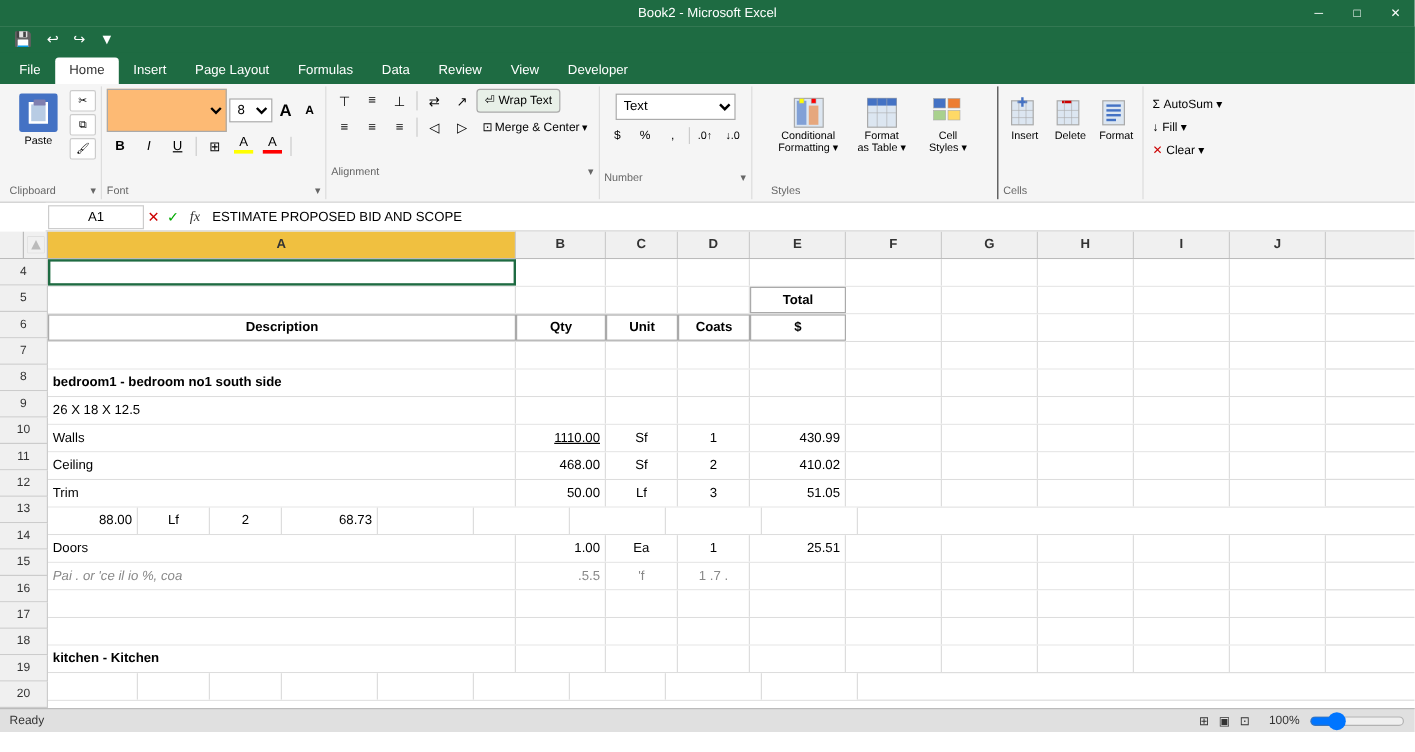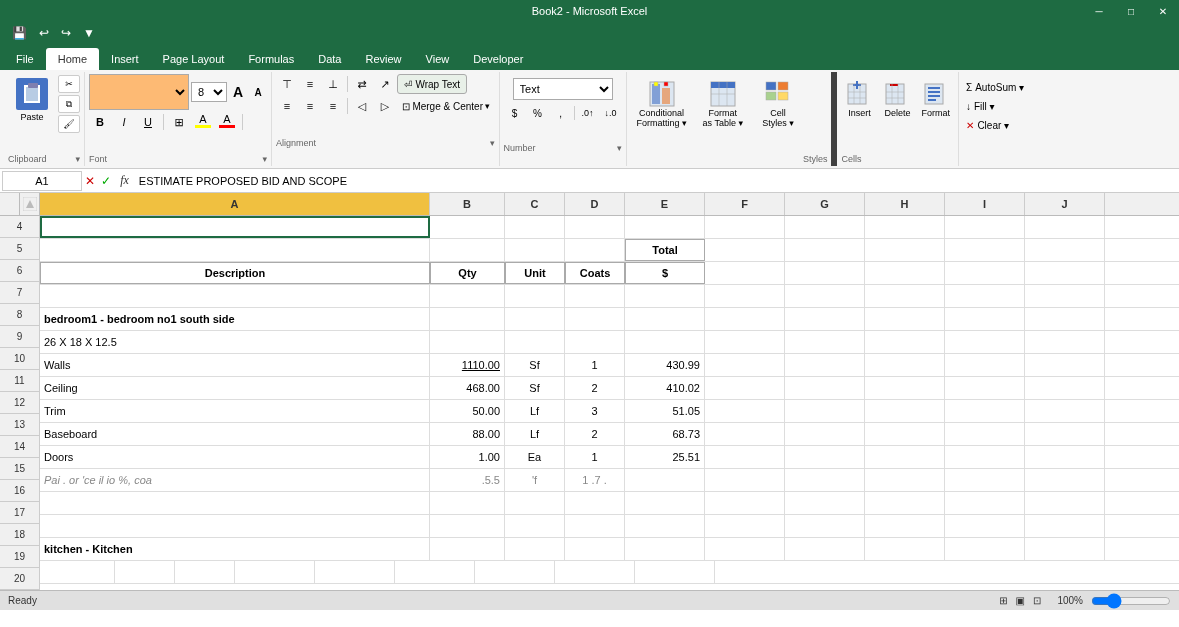--- a/index.html
+++ b/index.html
@@ -263,23 +263,23 @@
       cursor: pointer;
       display: flex;
       align-items: center;
       justify-content: center;
       font-size: 10px;
     }
 
     
     .styles-group {
       display: flex;
-      flex-direction: row;
-      padding: 2px 4px;
-      border-right: 6px solid #404040;
+      flex-direction: column;
+      padding: 2px 16px;
+      border-right: 1px solid #404040;
       min-width: 160px;
     }
     .styles-row {
       display: flex;
       align-items: center;
       gap: 4px;
     }
     .style-btn {
       display: flex;
       flex-direction: column;
@@ -357,20 +357,21 @@
     }
 
     
     .formula-bar {
       display: flex;
       align-items: center;
       height: 24px;
       border-bottom: 1px solid #ccc;
       background: #fff;
       padding: 0 2px;
+      margin-left: 38px;
     }
     .cell-ref {
       width: 80px;
       height: 20px;
       border: 1px solid #ccc;
       font-size: 11px;
       padding: 0 4px;
       text-align: center;
     }
     .formula-fx {
@@ -934,21 +935,20 @@
         <div class="grid-cell col-d">3</div>
         <div class="grid-cell col-e">51.05</div>
         <div class="grid-cell col-f"></div>
         <div class="grid-cell col-g"></div>
         <div class="grid-cell col-h"></div>
         <div class="grid-cell col-i"></div>
         <div class="grid-cell col-j"></div>
       </div>
 
       <div class="grid-row">
-        <div class="grid-cell col-a">Baseboard</div>
         <div class="grid-cell col-b" style="justify-content:flex-end;">88.00</div>
         <div class="grid-cell col-c">Lf</div>
         <div class="grid-cell col-d">2</div>
         <div class="grid-cell col-e">68.73</div>
         <div class="grid-cell col-f"></div>
         <div class="grid-cell col-g"></div>
         <div class="grid-cell col-h"></div>
         <div class="grid-cell col-i"></div>
         <div class="grid-cell col-j"></div>
       </div>

